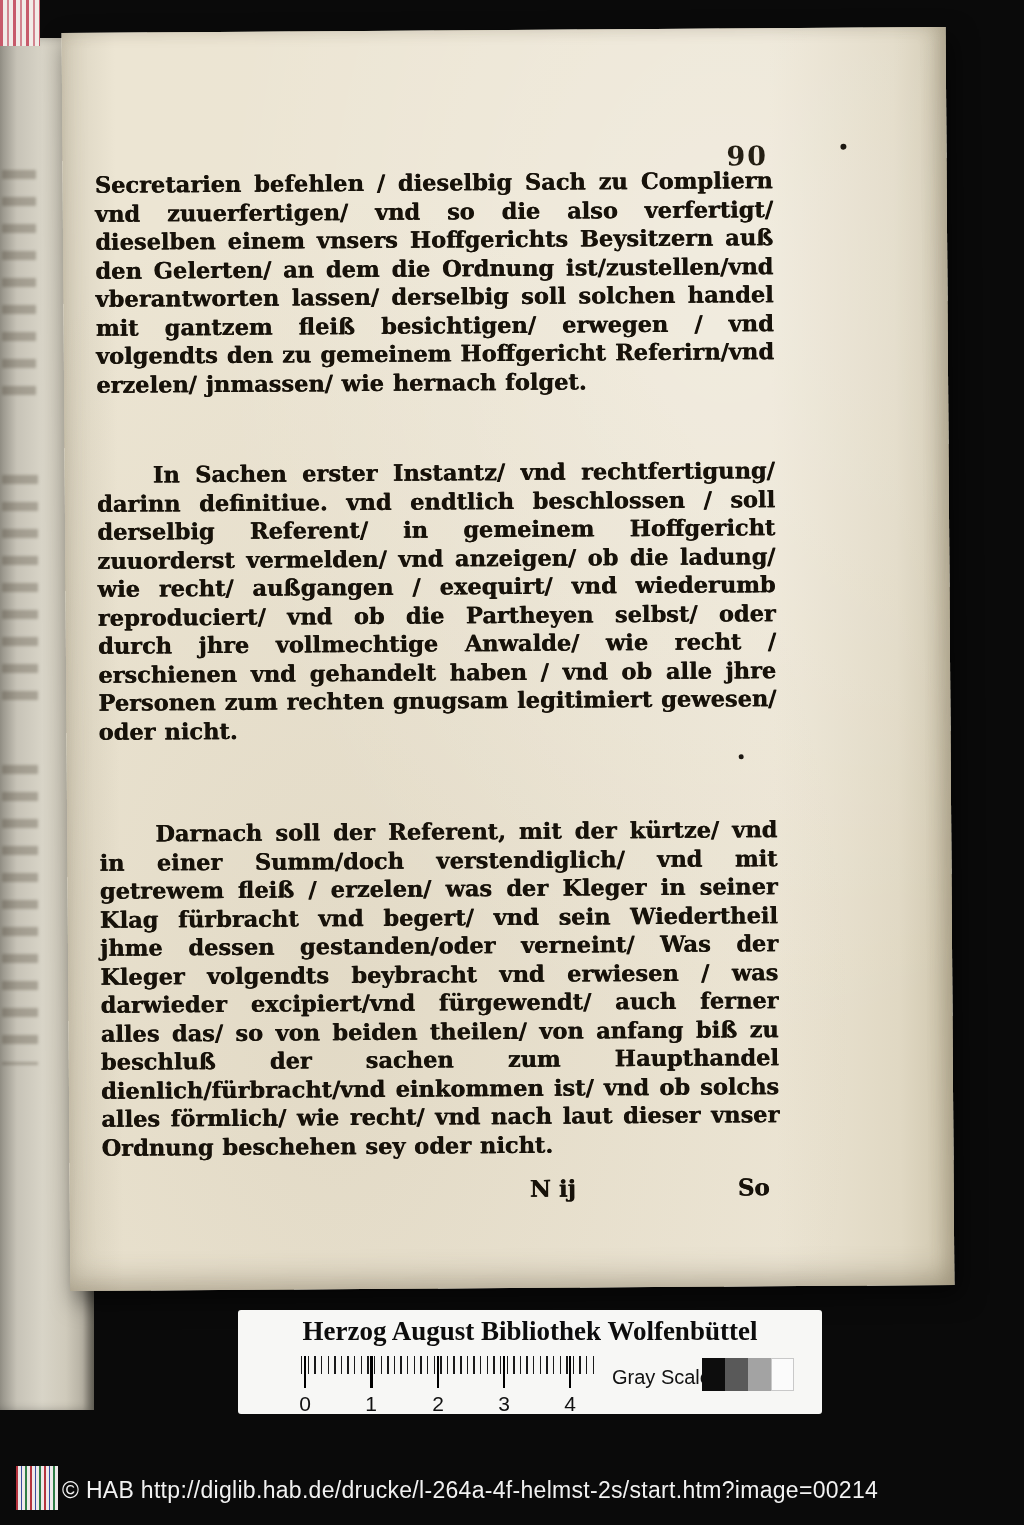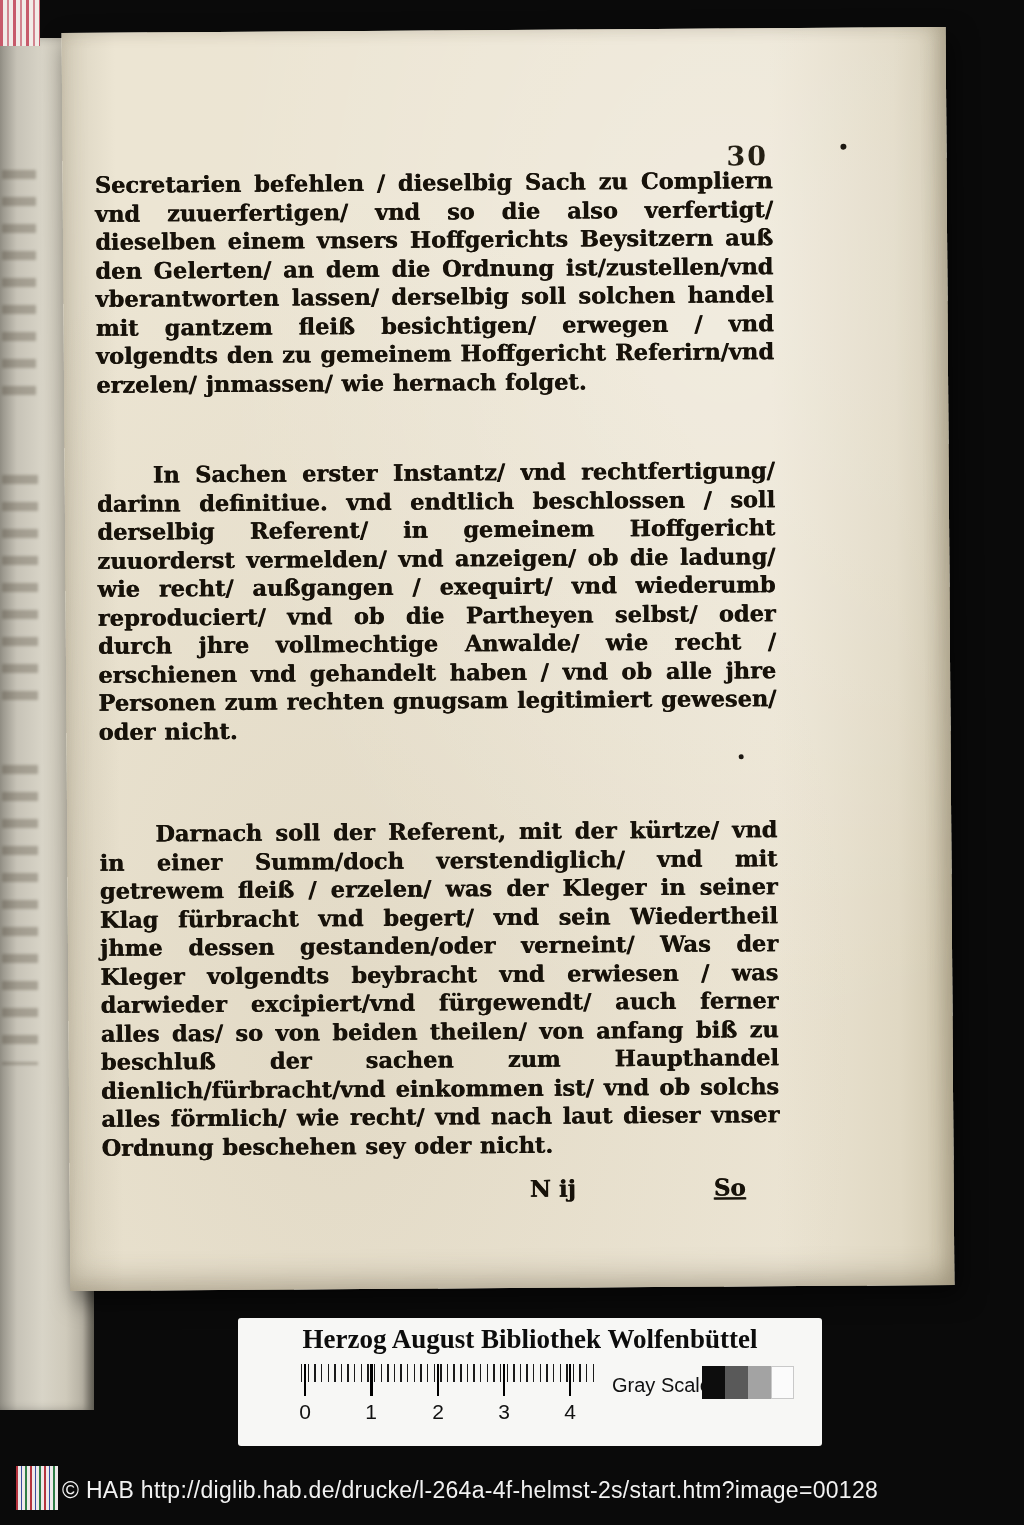--- a/index.html
+++ b/index.html
@@ -26,24 +26,24 @@
   .speck{position:absolute;background:#1c1812;border-radius:50%;}
 
   #textblock{position:absolute;left:32px;top:138px;width:678px;color:#17120a;}
   .para{margin:0;font-size:22.5px;line-height:28.5px;font-weight:bold;text-align:justify;
     text-shadow:.5px 0 0 currentColor;word-spacing:1px;}
   .indent{text-indent:56px;}
   #para2{margin-top:62px;}
   #para3{margin-top:74px;}
   #sigline{position:relative;height:34px;margin-top:16px;font-size:23px;font-weight:bold;color:#17120a;text-shadow:.5px 0 0 currentColor;}
   #sig-mark{position:absolute;left:428px;}
-  #catchword{position:absolute;left:612px;text-decoration:underline;}
+  #catchword{position:absolute;left:636px;}
 
   
-  #scale-card{position:absolute;left:238px;top:1310px;width:584px;height:128px;background:#f7f7f5;border-radius:3px;margin-top:8px;}
+  #scale-card{position:absolute;left:238px;top:1310px;width:584px;height:104px;background:#f7f7f5;border-radius:3px;}
   #library-title{position:absolute;left:0;right:0;top:6px;text-align:center;font-family:"Liberation Serif",serif;font-weight:bold;font-size:27px;color:#0c0c0c;}
   .ticks{position:absolute;}
   #ticks-mm{left:63px;top:46px;width:295px;height:18px;background:repeating-linear-gradient(90deg,#1a1a1a 0 1.4px,transparent 1.4px 6.63px);}
   #ticks-cm{left:66px;top:46px;width:270px;height:32px;background:repeating-linear-gradient(90deg,#000 0 2.2px,transparent 2.2px 66.3px);}
   .ruler-num{position:absolute;top:82px;transform:translateX(-50%);font-family:"Liberation Sans",sans-serif;font-size:21px;color:#111;}
   #grayscale-label{position:absolute;left:374px;top:56px;font-family:"Liberation Sans",sans-serif;font-size:20px;color:#111;}
   #swatches{position:absolute;left:464px;top:48px;display:flex;}
   .swatch{width:23px;height:33px;}
   .sw-black{background:#0d0d0d;}
   .sw-dark{background:#595959;}
@@ -71,21 +71,21 @@
   <div class="smudge" style="left:2px;top:475px;width:36px;height:235px;">
       <div class="smudge-rows"></div>
     </div>
   <div class="smudge" style="left:2px;top:765px;width:36px;height:300px;">
       <div class="smudge-rows"></div>
     </div>
 
   <div id="calib-top"></div>
 
   <div id="page">
-    <span id="page-number">30</span>
+    <span id="page-number">90</span>
     <span class="speck" style="left:778px;top:116px;width:6px;height:6px;"></span>
     <span class="speck" style="left:672px;top:726px;width:5px;height:5px;"></span>
 
     <div id="textblock">
       <p class="para" id="para1">Secretarien befehlen / dieselbig Sach zu Compliern vnd zuuerfertigen/ vnd so die also verfertigt/ dieselben einem vnsers Hoffgerichts Beysitzern auß den Gelerten/ an dem die Ordnung ist/zustellen/vnd vberantworten lassen/ derselbig soll solchen handel mit gantzem fleiß besichtigen/ erwegen / vnd volgendts den zu gemeinem Hoffgericht Referirn/vnd erzelen/ jnmassen/ wie hernach folget.</p>
       <p class="para indent" id="para2">In Sachen erster Instantz/ vnd rechtfertigung/ darinn definitiue. vnd endtlich beschlossen / soll derselbig Referent/ in gemeinem Hoffgericht zuuorderst vermelden/ vnd anzeigen/ ob die ladung/ wie recht/ außgangen / exequirt/ vnd wiederumb reproduciert/ vnd ob die Partheyen selbst/ oder durch jhre vollmechtige Anwalde/ wie recht / erschienen vnd gehandelt haben / vnd ob alle jhre Personen zum rechten gnugsam legitimiert gewesen/ oder nicht.</p>
       <p class="para indent" id="para3">Darnach soll der Referent, mit der kürtze/ vnd in einer Summ/doch verstendiglich/ vnd mit getrewem fleiß / erzelen/ was der Kleger in seiner Klag fürbracht vnd begert/ vnd sein Wiedertheil jhme dessen gestanden/oder verneint/ Was der Kleger volgendts beybracht vnd erwiesen / was darwieder excipiert/vnd fürgewendt/ auch ferner alles das/ so von beiden theilen/ von anfang biß zu beschluß der sachen zum Haupthandel dienlich/fürbracht/vnd einkommen ist/ vnd ob solchs alles förmlich/ wie recht/ vnd nach laut dieser vnser Ordnung beschehen sey oder nicht.</p>
       <div id="sigline">
         <span id="sig-mark">N ij</span>
         <span id="catchword">So</span>
@@ -106,15 +106,15 @@
     <div id="swatches">
       <div class="swatch sw-black"></div>
       <div class="swatch sw-dark"></div>
       <div class="swatch sw-mid"></div>
       <div class="swatch sw-white"></div>
     </div>
   </div>
 
   <div id="calib-bottom"></div>
 
-  <div id="copyright">© HAB http://diglib.hab.de/drucke/l-264a-4f-helmst-2s/start.htm?image=00128</div>
+  <div id="copyright">© HAB http://diglib.hab.de/drucke/l-264a-4f-helmst-2s/start.htm?image=00214</div>
 
 </div>
 
 </body></html>

